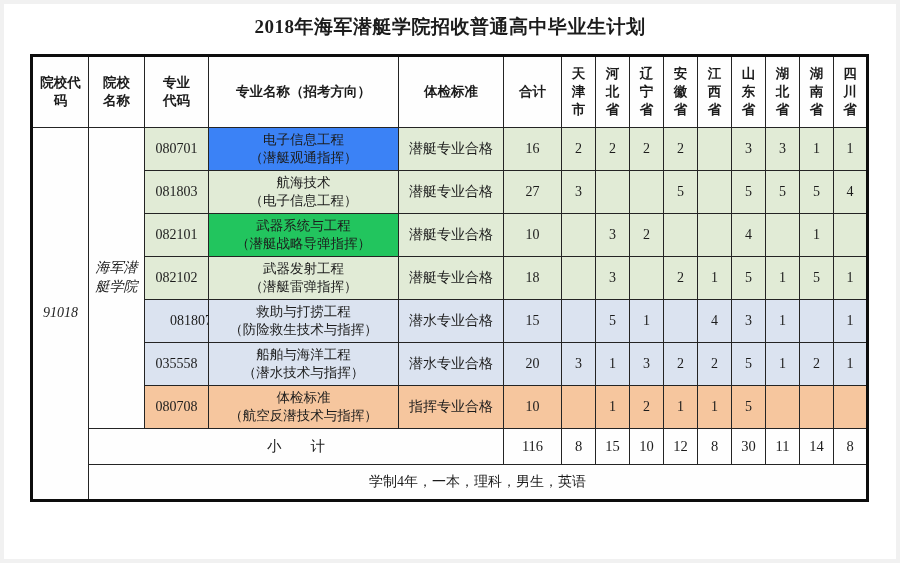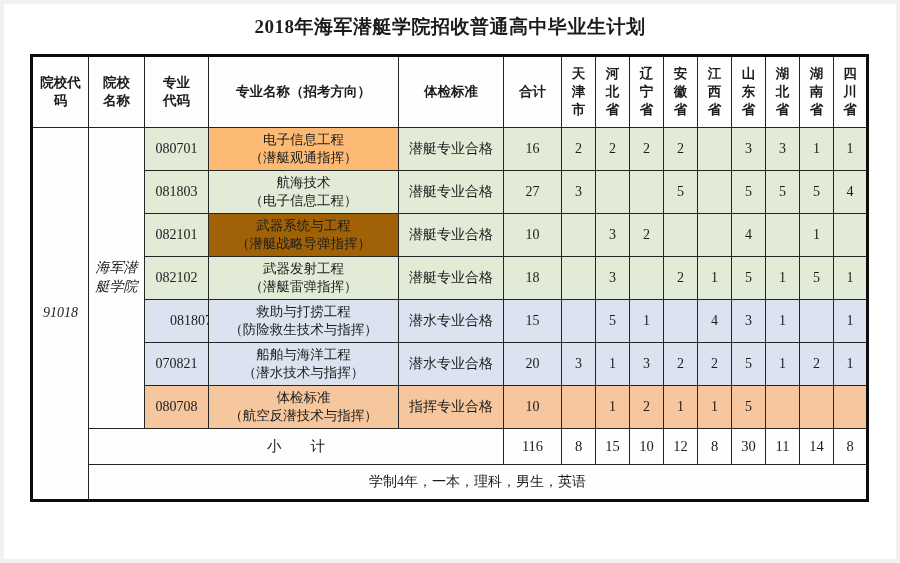--- a/index.html
+++ b/index.html
@@ -132,21 +132,21 @@
         <th>四
 川
 省</th>
       </tr>
     </thead>
     <tbody id="plan-tbody">
         <tr>
           <td rowspan="9" class="college-code-cell">91018</td>
           <td rowspan="7" class="college-name-cell">海军潜艇学院</td>
           <td style="background: rgb(225, 235, 214);">080701</td>
-          <td style="background: #fdba74;">
+          <td style="background: #3b82f6;">
             <div class="major-name-line">电子信息工程</div>
             <div class="direction-line">（潜艇观通指挥）</div>
           </td>
           <td class="standard-cell" style="background: rgb(225, 235, 214);">潜艇专业合格</td>
           <td style="background: rgb(225, 235, 214);">16</td>
           <td style="background: rgb(225, 235, 214);">2</td>
           <td style="background: rgb(225, 235, 214);">2</td>
           <td style="background: rgb(225, 235, 214);">2</td>
           <td style="background: rgb(225, 235, 214);">2</td>
           <td style="background: rgb(225, 235, 214);"></td>
@@ -168,21 +168,21 @@
           <td style="background: rgb(225, 235, 214);"></td>
           <td style="background: rgb(225, 235, 214);">5</td>
           <td style="background: rgb(225, 235, 214);"></td>
           <td style="background: rgb(225, 235, 214);">5</td>
           <td style="background: rgb(225, 235, 214);">5</td>
           <td style="background: rgb(225, 235, 214);">5</td>
           <td style="background: rgb(225, 235, 214);">4</td>
         </tr>
         <tr>
           <td style="background: rgb(225, 235, 214);">082101</td>
-          <td style="background: #a16207;">
+          <td style="background: #22c55e;">
             <div class="major-name-line">武器系统与工程</div>
             <div class="direction-line">（潜艇战略导弹指挥）</div>
           </td>
           <td class="standard-cell" style="background: rgb(225, 235, 214);">潜艇专业合格</td>
           <td style="background: rgb(225, 235, 214);">10</td>
           <td style="background: rgb(225, 235, 214);"></td>
           <td style="background: rgb(225, 235, 214);">3</td>
           <td style="background: rgb(225, 235, 214);">2</td>
           <td style="background: rgb(225, 235, 214);"></td>
           <td style="background: rgb(225, 235, 214);"></td>
@@ -221,21 +221,21 @@
           <td style="background: rgb(219, 227, 240);">5</td>
           <td style="background: rgb(219, 227, 240);">1</td>
           <td style="background: rgb(219, 227, 240);"></td>
           <td style="background: rgb(219, 227, 240);">4</td>
           <td style="background: rgb(219, 227, 240);">3</td>
           <td style="background: rgb(219, 227, 240);">1</td>
           <td style="background: rgb(219, 227, 240);"></td>
           <td style="background: rgb(219, 227, 240);">1</td>
         </tr>
         <tr>
-          <td style="background: rgb(219, 227, 240);">070821</td>
+          <td style="background: rgb(219, 227, 240);">035558</td>
           <td style="background: rgb(219, 227, 240);">
             <div class="major-name-line">船舶与海洋工程</div>
             <div class="direction-line">（潜水技术与指挥）</div>
           </td>
           <td class="standard-cell" style="background: rgb(219, 227, 240);">潜水专业合格</td>
           <td style="background: rgb(219, 227, 240);">20</td>
           <td style="background: rgb(219, 227, 240);">3</td>
           <td style="background: rgb(219, 227, 240);">1</td>
           <td style="background: rgb(219, 227, 240);">3</td>
           <td style="background: rgb(219, 227, 240);">2</td>

